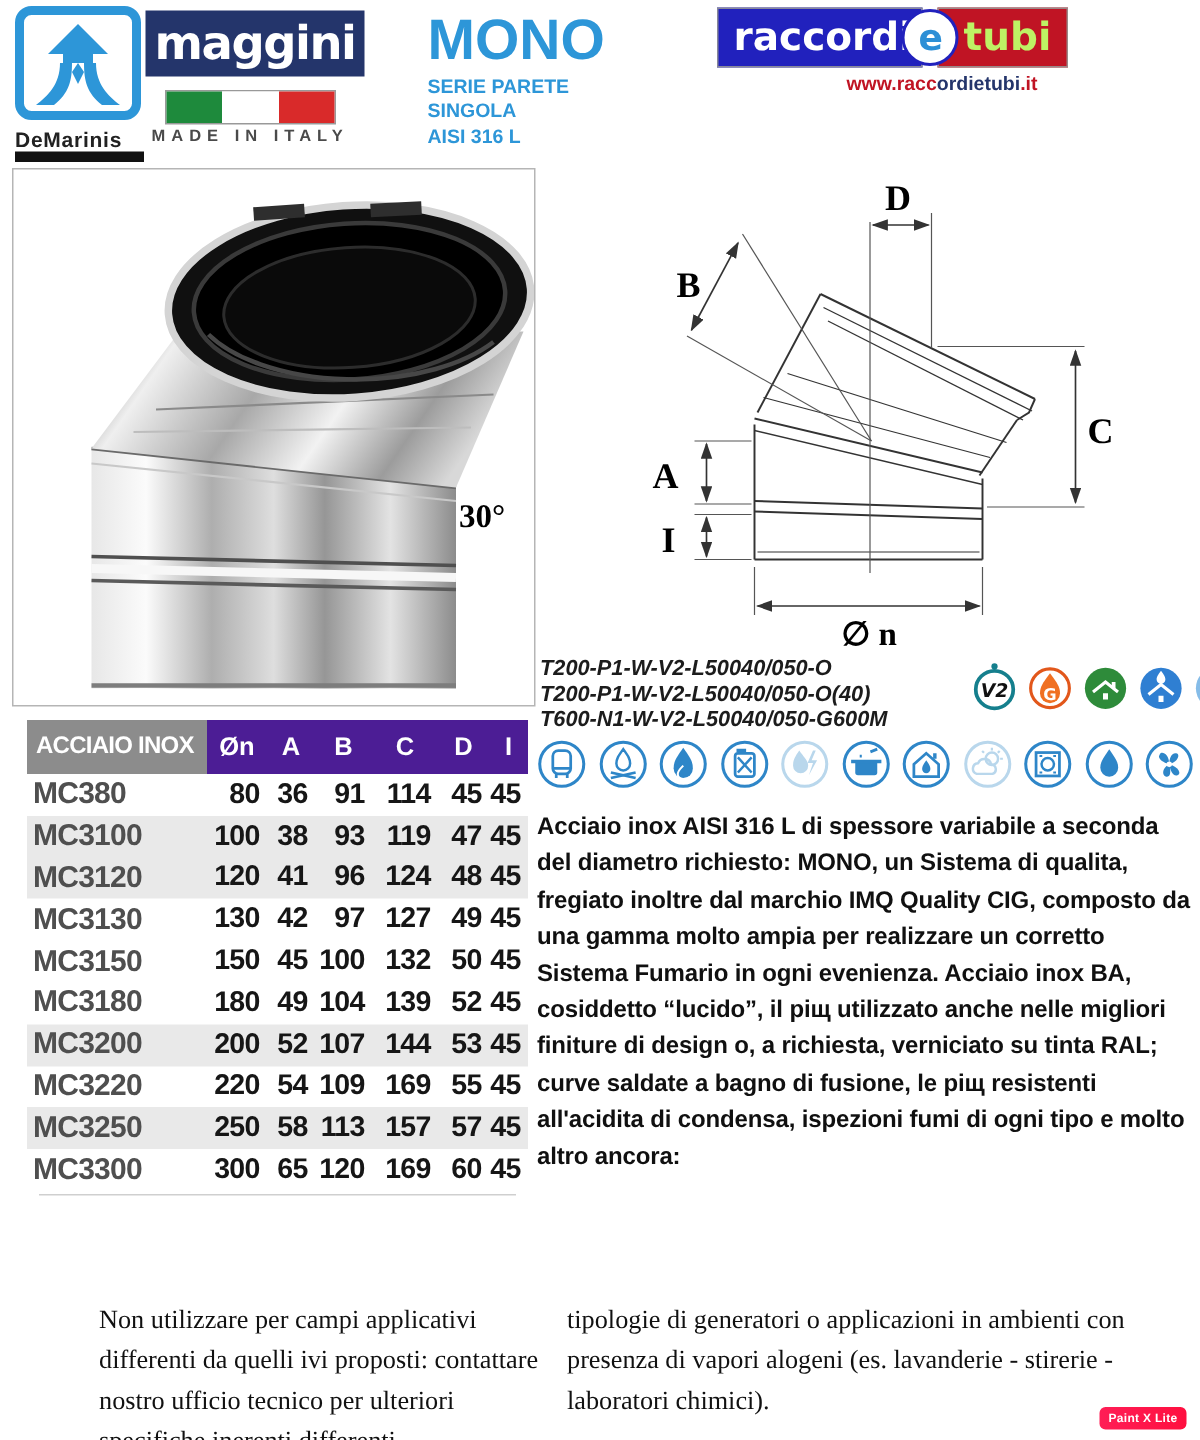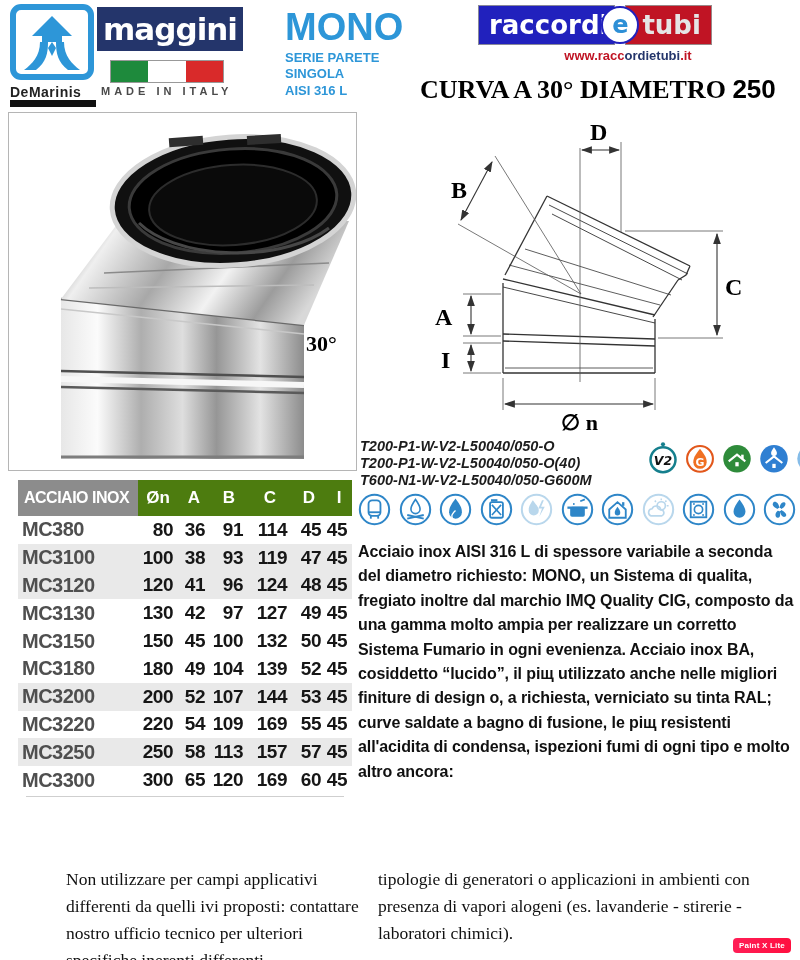--- a/index.html
+++ b/index.html
@@ -14,41 +14,41 @@
                align-items:center;justify-content:center;font:800 31px "DejaVu Sans",sans-serif;
                letter-spacing:-1px;}
   .flag{display:flex;width:112px;height:21px;border:1px solid #999;}
   .flag div{flex:1;}
   .madein{font:700 11px "Liberation Sans",sans-serif;color:#4a4a4a;letter-spacing:4px;}
   .mono{font:800 38px "Liberation Sans",sans-serif;color:#2d96d8;letter-spacing:0px;line-height:1;}
   .mono-sub{font:700 13px "Liberation Sans",sans-serif;color:#2d96d8;line-height:1.25;}
   .rt-row{display:flex;align-items:stretch;height:40px;}
   .rt-blue{background:#2121bd;color:#fff;font:700 26px "DejaVu Sans",sans-serif;
            display:flex;align-items:center;padding:0 6px 0 10px;border:1px solid #889;}
-  .rt-red{background:#c01424;color:#e5e5e5;font:700 26px "DejaVu Sans",sans-serif;
+  .rt-red{background:#c01424;color:#bef264;font:700 26px "DejaVu Sans",sans-serif;
           display:flex;align-items:center;padding:0 10px 0 6px;border:1px solid #988;}
   .rt-e{width:34px;height:34px;border-radius:50%;background:#fff;border:2px solid #2121bd;
         color:#2d8fd6;font:700 24px "DejaVu Sans",sans-serif;display:flex;align-items:center;
         justify-content:center;align-self:center;margin:0 -14px;z-index:2;}
   .rt-url{font:700 13px "Liberation Sans",sans-serif;text-align:center;margin-top:3px;}
   .title{font:700 26px "Liberation Serif",serif;color:#000;white-space:nowrap;}
   .title .num{font:800 26px "Liberation Sans",sans-serif;}
 
   
   .photo-box{border:1px solid #b5b5b5;background:#fff;}
 
   
   .codes{font:700 italic 14.5px "Liberation Sans",sans-serif;color:#1c1c1c;line-height:17px;}
 
   
   table.spec{border-collapse:collapse;table-layout:fixed;width:334px;}
   table.spec th{height:36px;font:700 17px "Liberation Sans",sans-serif;color:#fff;padding:0;}
   table.spec th.lbl{background:#8c8c8c;text-align:left;padding-left:6px;font-size:16px;
                     letter-spacing:-.5px;width:120px;}
-  table.spec th.num{background:#4d7c0f;}
+  table.spec th.num{background:#4c1d95;}
   table.spec td{height:27.8px;font:700 19px "Liberation Sans",sans-serif;color:#161616;
                 text-align:right;padding:0 5px 0 0;letter-spacing:-.5px;}
   table.spec td.code{text-align:left;color:#4f4f4f;padding-left:4px;font-size:20px;}
   table.spec tr.shaded{background:#e9e9e9;}
   .tbl-rule{border-top:1px solid #cfcfcf;width:318px;}
 
   
   .descr{font:700 16px "Liberation Sans",sans-serif;color:#101010;line-height:24.4px;
          letter-spacing:-.1px;}
 
@@ -98,21 +98,20 @@
 
   <div class="abs" style="left:478px;top:5px;width:300px;">
     <div class="rt-row">
       <div class="rt-blue">raccordi</div>
       <div class="rt-e">e</div>
       <div class="rt-red" style="padding-left:16px;">tubi</div>
     </div>
     <div class="rt-url"><span style="color:#c01424;">www.racc</span><span style="color:#24356b;">ordietubi</span><span style="color:#c01424;">.it</span></div>
   </div>
 
-  <div class="abs title" style="left:420px;top:74px;"><span>CURVA A 30° DIAMETRO </span><span class="num">250</span></div>
 
   <div class="abs photo-box" style="left:8px;top:112px;width:347px;height:357px;">
     <svg width="347" height="357" viewBox="0 0 347 357">
       <defs>
         <linearGradient id="met" x1="0" y1="0" x2="1" y2="0">
           <stop offset="0" stop-color="#e7e7e7"></stop>
             <stop offset="0.15" stop-color="#fbfbfb"></stop>
           <stop offset="0.33" stop-color="#aeaeae"></stop>
             <stop offset="0.5" stop-color="#dedede"></stop>
           <stop offset="0.64" stop-color="#969696"></stop>

